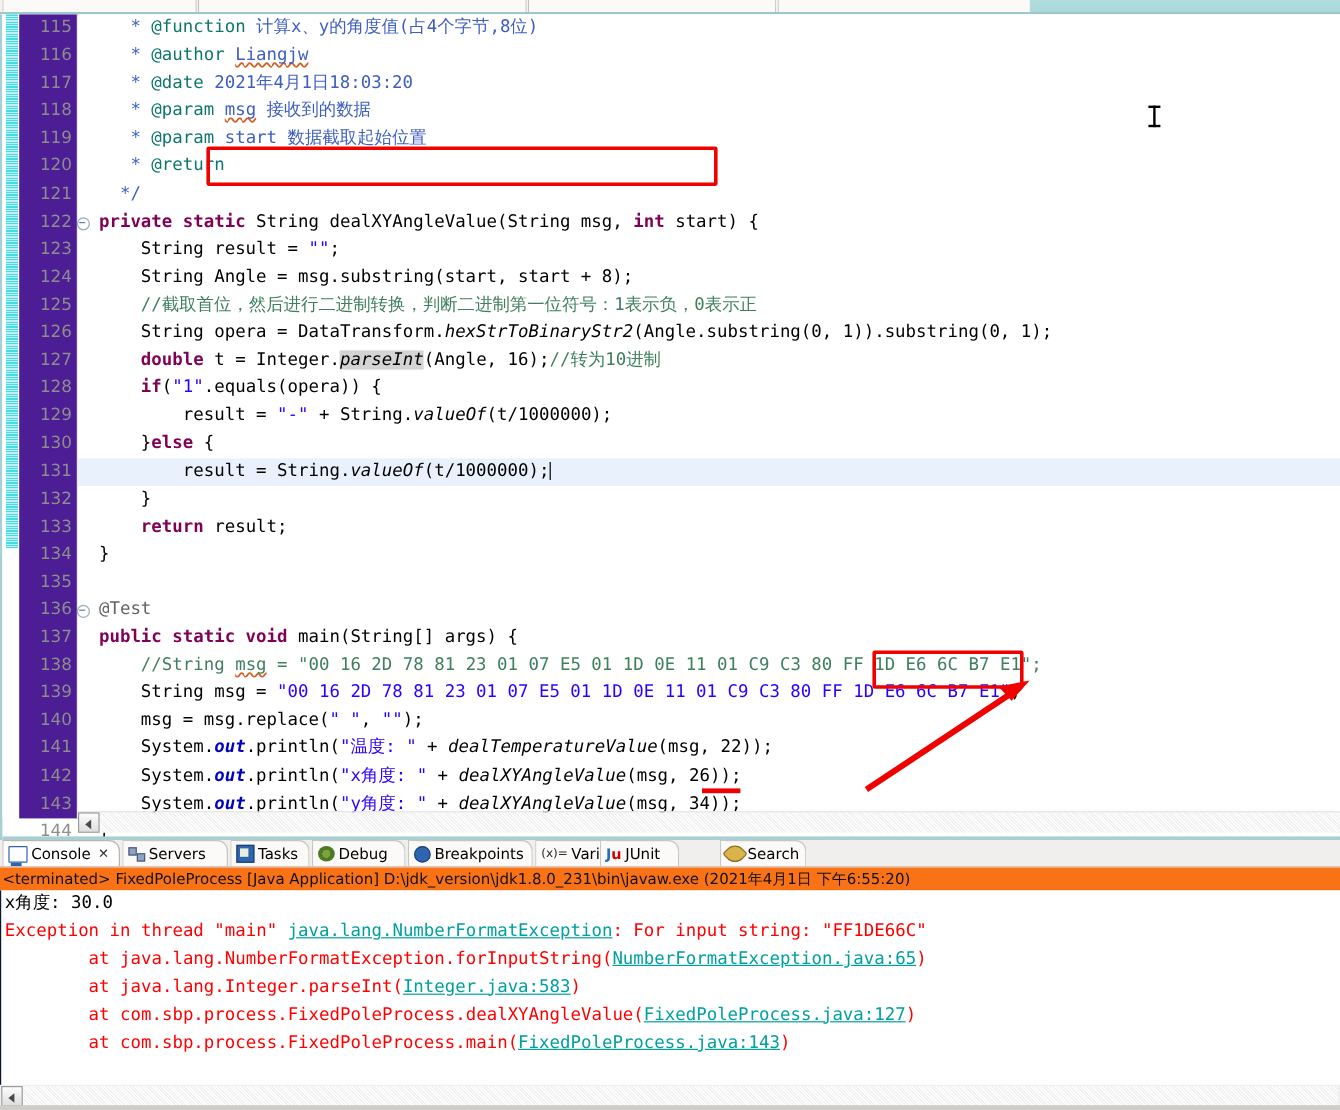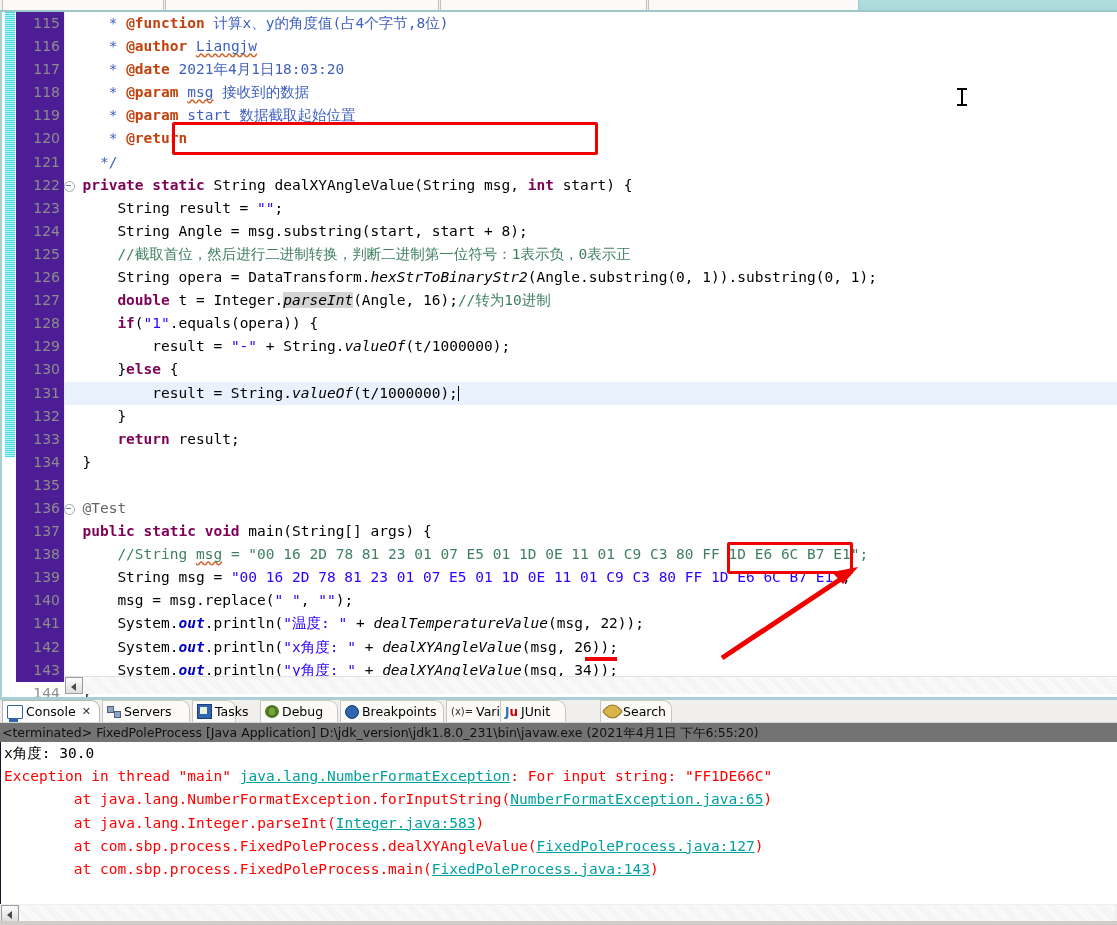--- a/index.html
+++ b/index.html
@@ -70,21 +70,21 @@
     color:#000000;
   }
   .code .row{height:23.1px;line-height:23.1px;}
   .code .row.hl{background:#e8f1fc;}
 
   
   .kw{color:#7f0055;font-weight:bold;}
   .str{color:#2a00ff;}
   .cmt{color:#3f7f5f;}
   .jdoc{color:#3f5fbf;}
-  .jtag{color:#c2410c;font-weight:bold;}
+  .jtag{color:#0f766e;font-weight:normal;}
   .stat{font-style:italic;}
   .fld{color:#0000c0;font-weight:bold;font-style:italic;}
   .sel-tok{background:#d4d4d4;}
   .spell{text-decoration:underline wavy #d4632a;text-decoration-skip-ink:none;}
   .cursor{
     display:inline-block;width:1px;height:15px;background:#000;vertical-align:-3px;
   }
 
   
   .redbox{
@@ -141,21 +141,21 @@
   .ico-tasks{width:13px;height:13px;background:#2f64b0;border:1px solid #1b3f73;}
   .ico-tasks:after{content:"";position:absolute;left:2px;top:2px;width:7px;height:7px;background:#eaf0d8;}
   .ico-debug{width:14px;height:13px;background:radial-gradient(circle at 50% 50%,#7aa33c 0 35%,#4d7a23 36% 100%);border-radius:50%;}
   .ico-bp{width:12px;height:12px;border-radius:50%;background:#2f64b0;border:1px solid #18406f;}
   .ico-var{font-size:10px;color:#2b2b2b;line-height:12px;}
   .ico-junit{font-size:12px;font-weight:bold;line-height:12px;}
   .ico-search{width:13px;height:13px;background:#d8b44a;transform:rotate(-45deg);border-radius:2px 60% 2px 60%;border:1px solid #8e6f1e;}
 
   .launchline{
     position:absolute;left:0;top:22px;width:1117px;height:20px;
-    background:#737373;border-top:1px solid #d8d6d2;
+    background:#f97316;border-top:1px solid #d8d6d2;
     font-family:"DejaVu Sans","Liberation Sans",sans-serif;
     font-size:12.5px;color:#111;line-height:20px;padding-left:2px;
     white-space:nowrap;overflow:hidden;box-sizing:border-box;
   }
   .consoleout{
     position:absolute;left:0;top:42px;width:1117px;height:162px;
     background:#ffffff;border-left:1px solid #0f172a;
     font-family:"DejaVu Sans Mono","Liberation Mono",monospace;
     font-size:14.5px;white-space:pre;overflow:hidden;
     padding-left:3px;box-sizing:border-box;
@@ -289,21 +289,21 @@
           </span>
           <span class="lbl">Console</span>
           <span class="closex">✕</span>
         </div>
         <div class="vtab" style="left: 102px; width: 88px;">
           <span style="display: inline-flex; align-items: center;">
             <span class="ico ico-servers"></span>
           </span>
           <span class="lbl">Servers</span>
         </div>
-        <div class="vtab" style="left: 192px; width: 44px;">
+        <div class="vtab" style="left: 192px; width: 66px;">
           <span style="display: inline-flex; align-items: center;">
             <span class="ico ico-tasks"></span>
           </span>
           <span class="lbl">Tasks</span>
         </div>
         <div class="vtab" style="left: 260px; width: 78px;">
           <span style="display: inline-flex; align-items: center;">
             <span class="ico ico-debug"></span>
           </span>
           <span class="lbl">Debug</span>

